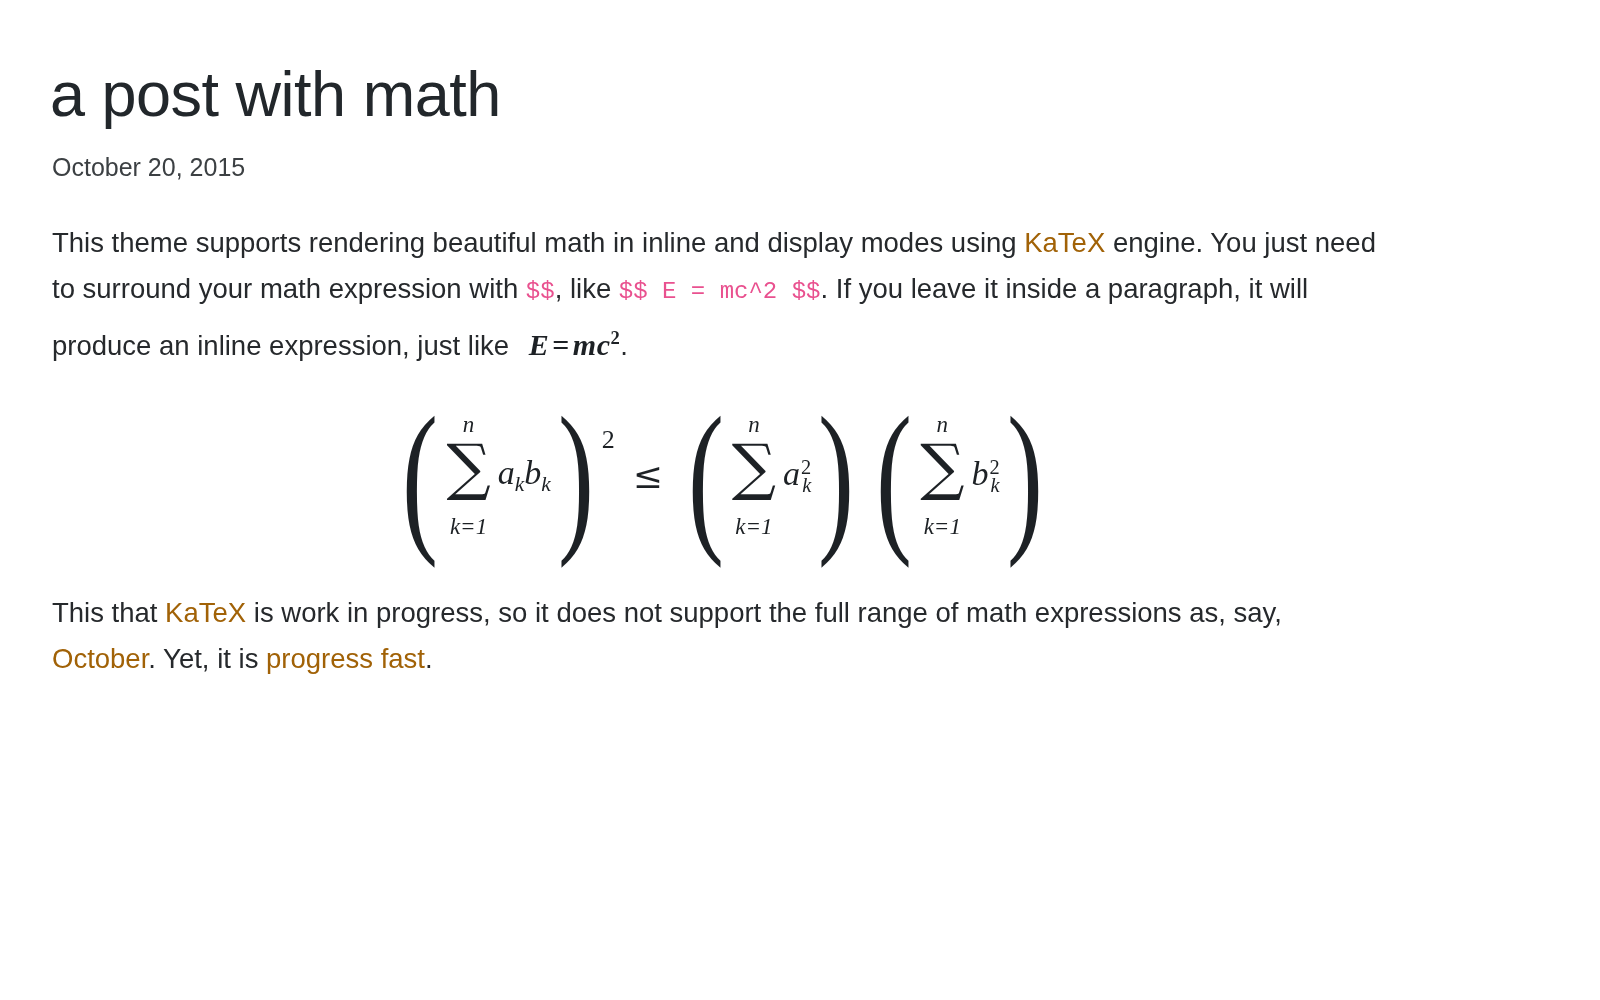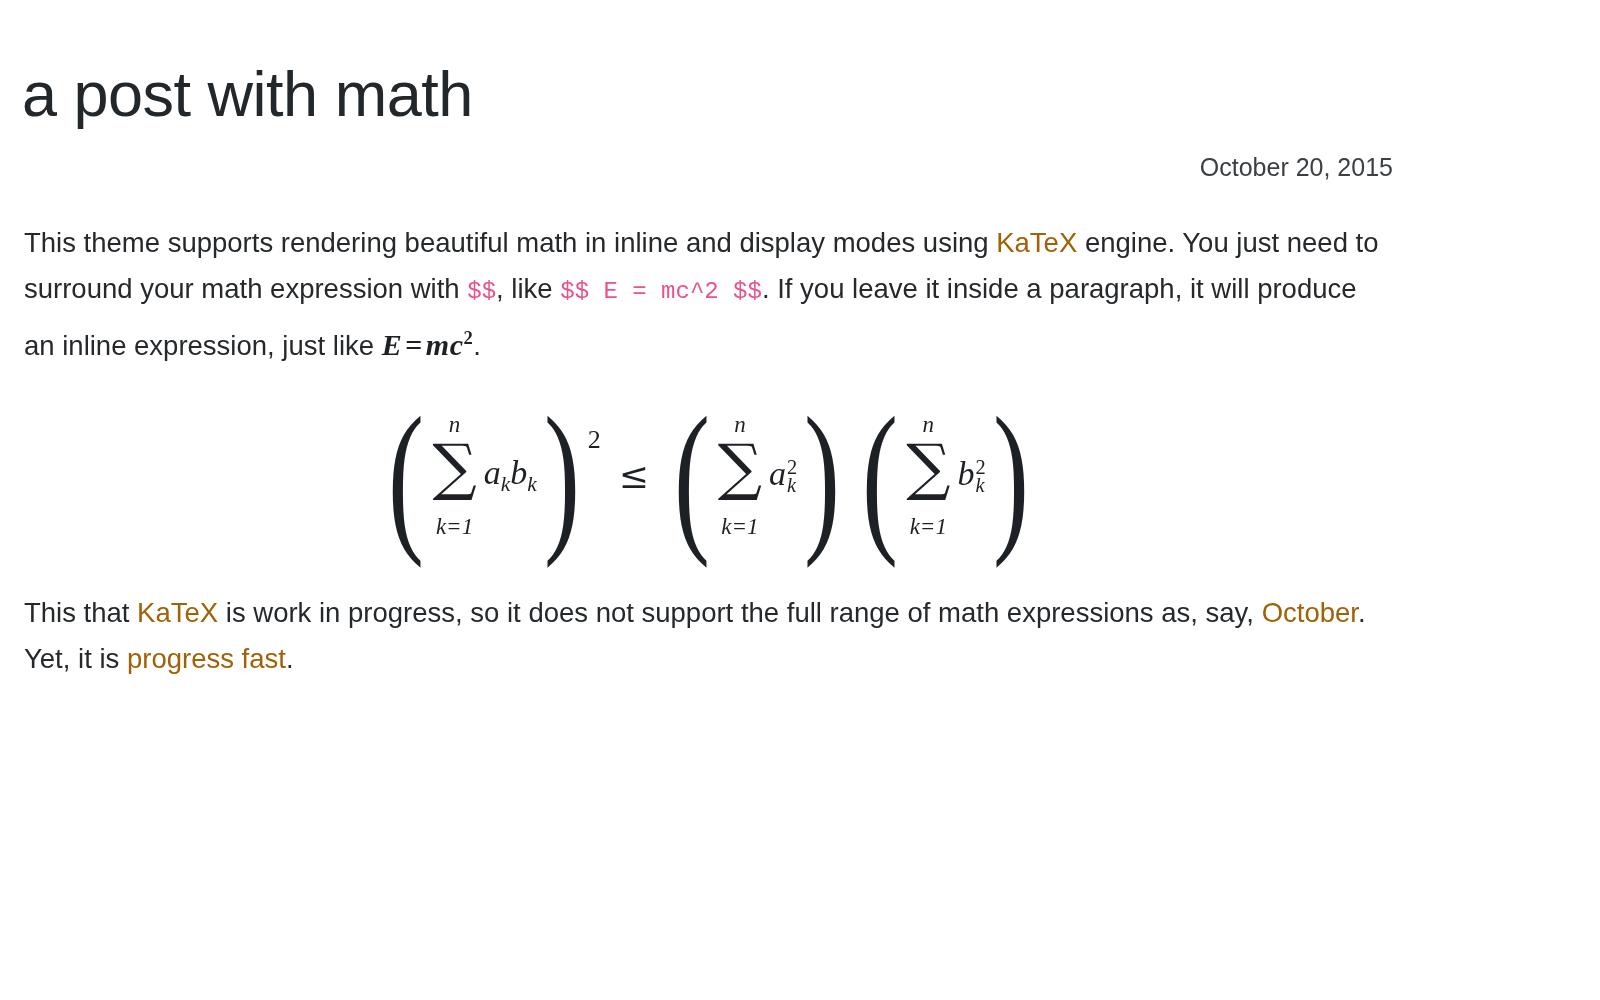--- a/index.html
+++ b/index.html
@@ -14,42 +14,41 @@
     font-family: "Liberation Sans", sans-serif;
     color: #24292e;
     -webkit-font-smoothing: antialiased;
   }
 
   .page {
     position: relative;
     width: 1433px;
     height: 1000px;
     box-sizing: border-box;
-    padding: 60px 40px 0 24px;
+    padding: 60px 40px 0 52px;
   }
 
   .post-title {
     font-family: "Liberation Sans", sans-serif;
     font-weight: 300;
     font-size: 63px;
     line-height: 1.1;
     letter-spacing: -0.5px;
     color: #22272b;
     margin: 0 0 0 -2px;
     padding: 0;
   }
 
   .post-date {
     font-size: 25px;
     font-weight: 400;
     line-height: 1.3;
     color: #3c4043;
     margin: 22px 0 0 0;
     padding: 0;
-    text-align: right;
   }
 
   .post-body {
     max-width: 1490px;
     margin-top: 36px;
   }
 
   .post-body p {
     font-size: 27.5px;
     line-height: 46px;
@@ -71,20 +70,21 @@
     font-size: 24px;
     white-space: pre;
     background: transparent;
     letter-spacing: 0px;
   }
 
   
   .math {
     font-family: "Liberation Serif", "DejaVu Serif", serif;
     color: #1d2125;
+    margin-left: 12px;
   }
   .math i, .math .mi {
     font-style: italic;
     font-family: "Liberation Serif", "DejaVu Serif", serif;
   }
   .inline-math {
     font-family: "Liberation Serif", "DejaVu Serif", serif;
     font-size: 30px;
     font-weight: 700;
     font-style: italic;
@@ -150,20 +150,21 @@
     font-style: normal;
   }
 
   .term {
     font-family: "Liberation Serif", "DejaVu Serif", serif;
     font-style: italic;
     font-size: 34px;
     margin-left: 6px;
     white-space: nowrap;
     position: relative;
+    text-align: right;
   }
   .term sub {
     font-size: 0.63em;
     font-style: italic;
     vertical-align: -0.32em;
   }
   .term .stack {
     display: inline-flex;
     flex-direction: column;
     vertical-align: middle;

